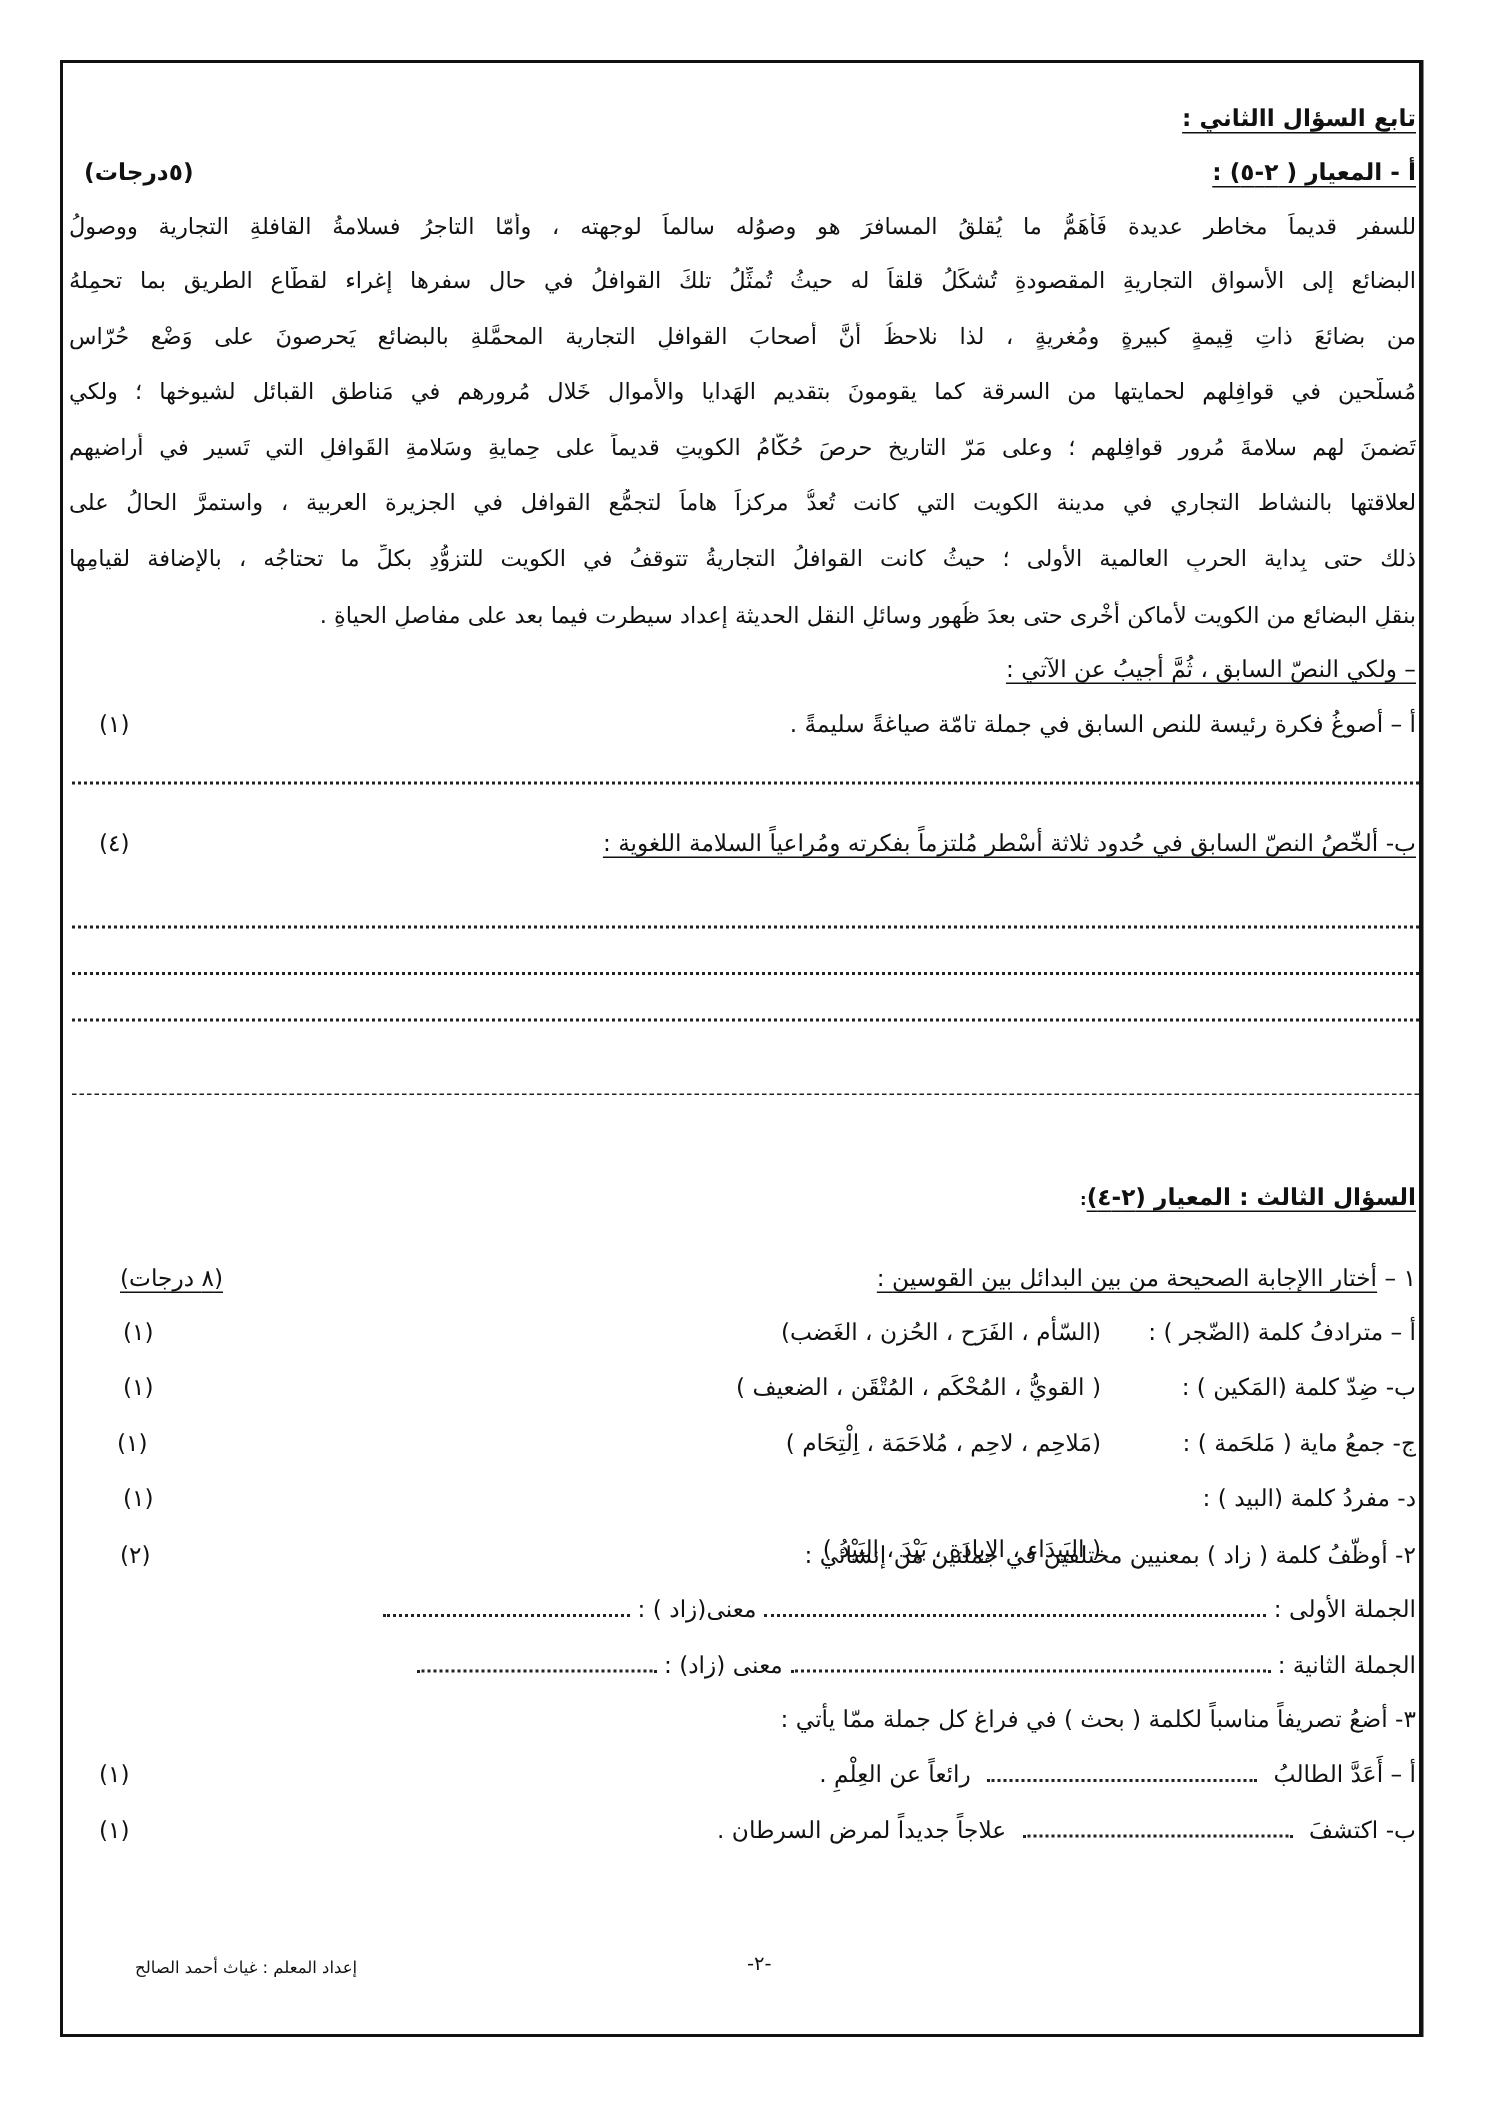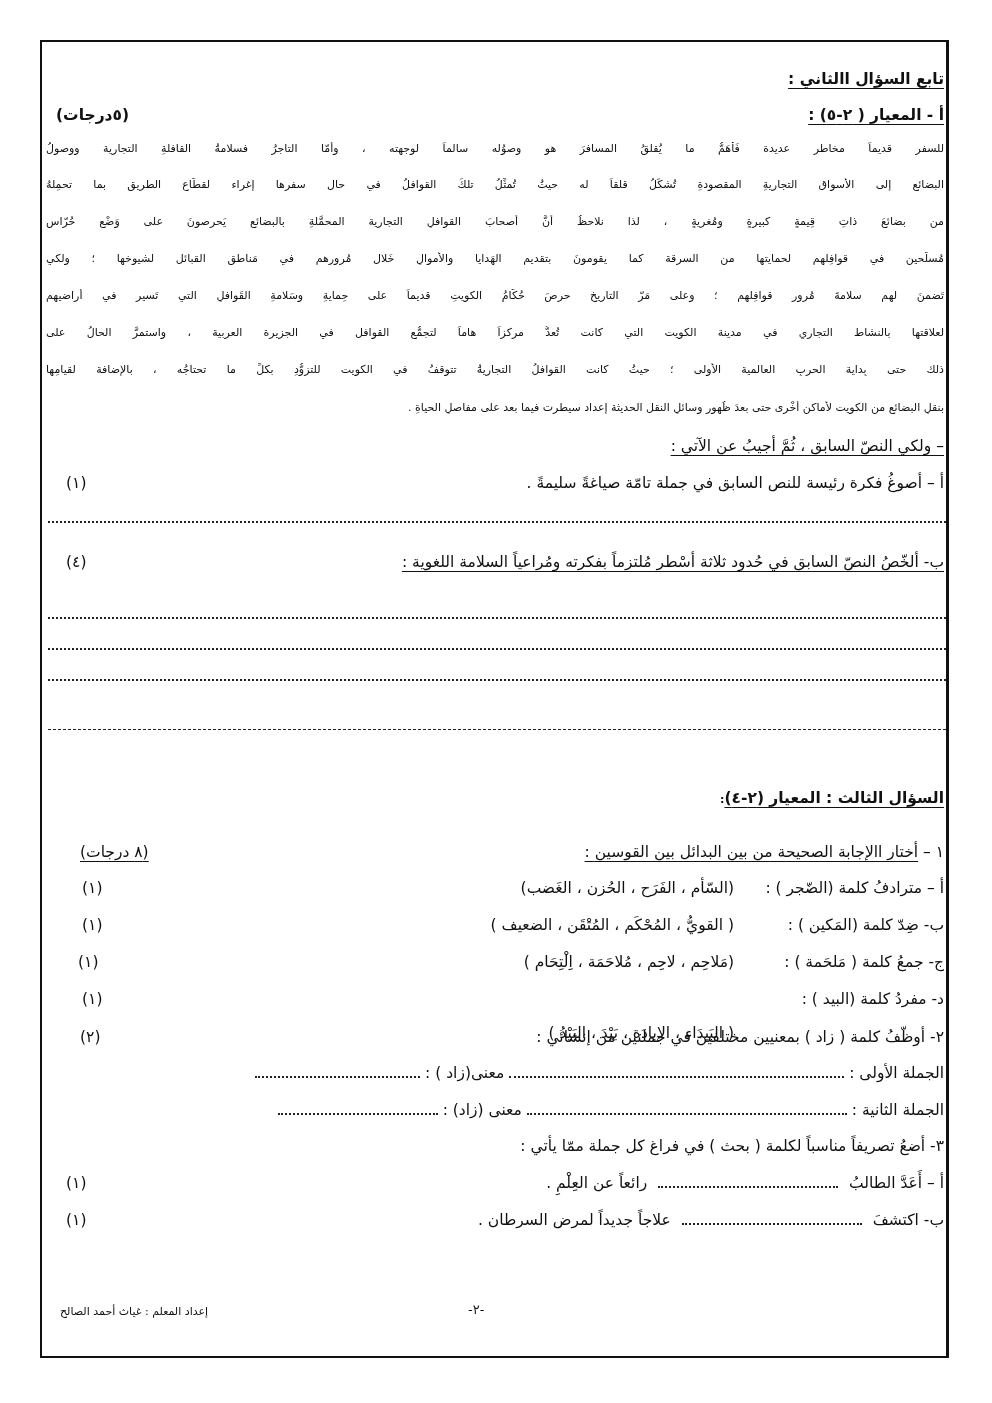--- a/index.html
+++ b/index.html
@@ -2,28 +2,28 @@
 <html lang="ar" dir="rtl"><head>
 <meta charset="utf-8">
 <style>
   html, body { margin: 0; padding: 0; background: #ffffff; }
   body { width: 992px; height: 1403px; position: relative; font-family: "DejaVu Sans", sans-serif; color: #111; overflow: hidden; }
   .frame { position: absolute; left: 40px; top: 40px; width: 909px; height: 1318px; border: 2px solid #111; border-right-width: 3px; box-sizing: border-box; }
   .abs { position: absolute; white-space: nowrap; direction: rtl; }
   .u { text-decoration: underline; text-underline-offset: 4px; }
   .b { font-weight: bold; }
   .t16 { font-size: 15.5px; }
-  .para-line { position: absolute; right: 48px; left: 46px; font-size: 11px; direction: rtl; text-align: justify; text-align-last: justify; white-space: nowrap; overflow: hidden; }
+  .para-line { position: absolute; right: 48px; left: 46px; font-size: 15px; direction: rtl; text-align: justify; text-align-last: justify; white-space: nowrap; overflow: hidden; }
   .para-line.last { text-align-last: right; }
   .dots { position: absolute; left: 48px; right: 46px; border-bottom: 2px dotted #222; height: 0; }
   .dash { position: absolute; left: 48px; right: 46px; border-bottom: 1.5px dashed #222; height: 0; }
   .mark { position: absolute; font-size: 15.5px; direction: rtl; }
   .opts { position: absolute; font-size: 15.5px; direction: rtl; white-space: nowrap; }
   .fill-dots { display: inline-block; border-bottom: 2px dotted #222; vertical-align: baseline; height: 4px; }
-  .footer { position: absolute; font-size: 11px; direction: rtl; white-space: nowrap; }
+  .footer { position: absolute; font-size: 11px; direction: rtl; white-space: nowrap; margin-left: 30px; }
 </style>
 </head>
 <body>
 
 <div class="frame"></div>
 
 <div class="abs t16 b u" style="right:48px; top:70px;">تابع السؤال االثاني :</div>
 <div class="abs t16 b u" style="right:48px; top:106px;">أ - المعيار ( ٢-٥) :</div>
 <div class="abs t16 b" style="left:56px; top:106px;">(٥درجات)</div>
 
@@ -61,21 +61,21 @@
 <div class="abs t16 u" style="left:80px; top:843px;">(٨ درجات)</div>
 
 <div class="abs t16" style="right:48px; top:879px;">أ – مترادفُ كلمة  (الضّجر ) :</div>
 <div class="opts" style="right:258px; top:879px;">(السّأم ، الفَرَح ، الحُزن ، الغَضب)</div>
 <div class="mark" style="left:82px; top:879px;">(١)</div>
 
 <div class="abs t16" style="right:48px; top:916px;">ب- ضِدّ كلمة     (المَكين )   :</div>
 <div class="opts" style="right:258px; top:916px;">( القويُّ  ، المُحْكَم ، المُتْقَن ، الضعيف )</div>
 <div class="mark" style="left:82px; top:916px;">(١)</div>
 
-<div class="abs t16" style="right:48px; top:953px;">ج- جمعُ كلمة    ( مَلحَمة ) :</div>
+<div class="abs t16" style="right:48px; top:953px;">ج- جمعُ ماية    ( مَلحَمة ) :</div>
 <div class="opts" style="right:258px; top:953px;margin-left:17px;">(مَلاحِم   ، لاحِم  ، مُلاحَمَة ، اِلْتِحَام )</div>
 <div class="mark" style="left:78px; top:953px;">(١)</div>
 
 <div class="abs t16" style="right:48px; top:990px;">د- مفردُ كلمة    (البيد  )    :</div>
 <div class="opts" style="right:258px; top:1024px;margin-left:15px;">( البَيدَاء ، الإبادَة ، بَيْدَ ، البَيْدُ )</div>
 <div class="mark" style="left:82px; top:990px;">(١)</div>
 
 <div class="abs t16" style="right:48px; top:1028px;">٢- أوظّفُ كلمة ( زاد ) بمعنيين  مختلفين في جملتين من إنشائي  :</div>
 <div class="mark" style="left:80px; top:1028px;">(٢)</div>
 

